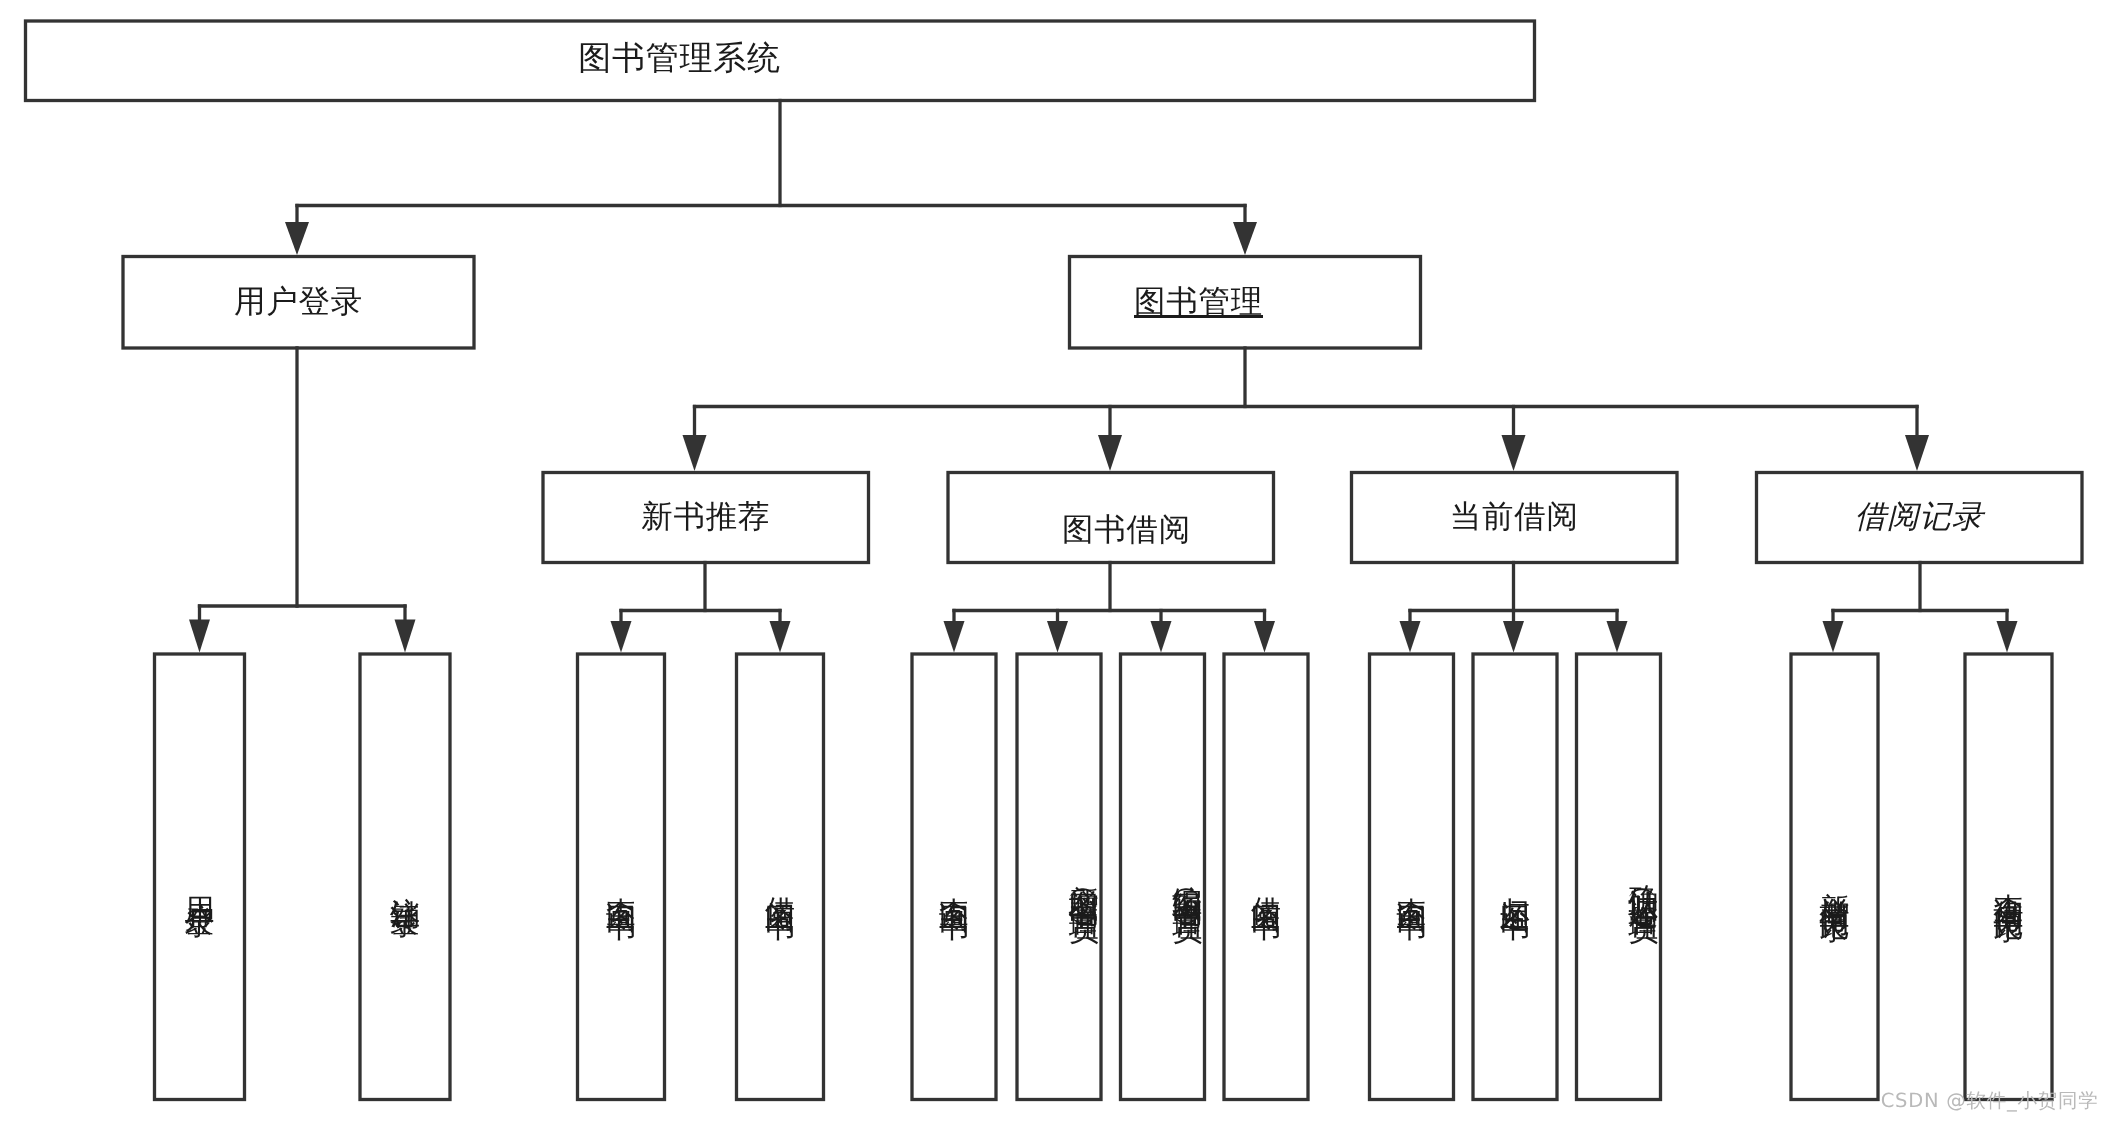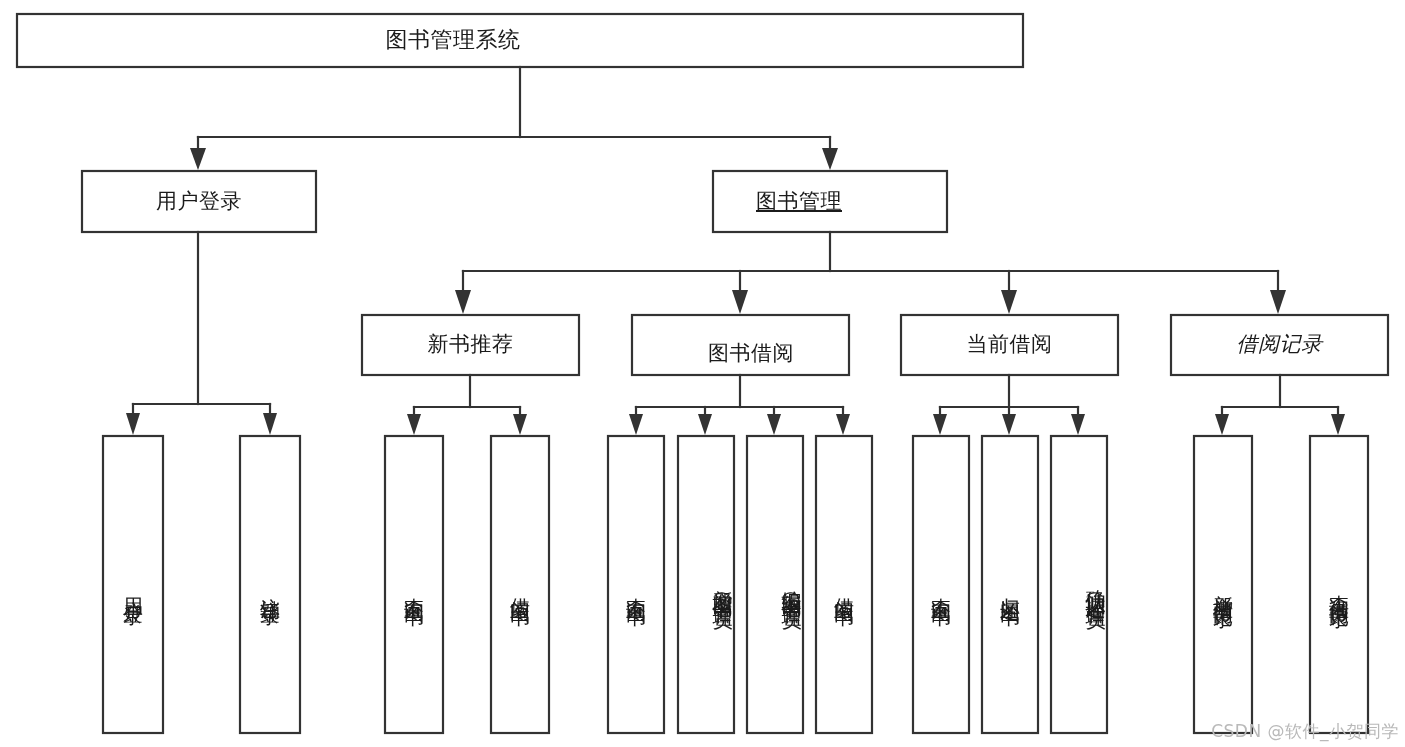--- a/index.html
+++ b/index.html
@@ -65,21 +65,21 @@
     line-height: 1.15;
     padding-top: 6px;
   }
   .node-label.root {
     font-size: 22px;
   }
   #watermark {
     position: absolute;
     right: 6px;
     bottom: 4px;
-    font-size: 17px;
+    font-size: 13px;
     color: #b9b9b9;
     font-family: "DejaVu Sans", "Liberation Sans", sans-serif;
     white-space: nowrap;
     letter-spacing: 0.5px;
   }
 </style>
 </head>
 <body>
 
 <div id="diagram-root">

